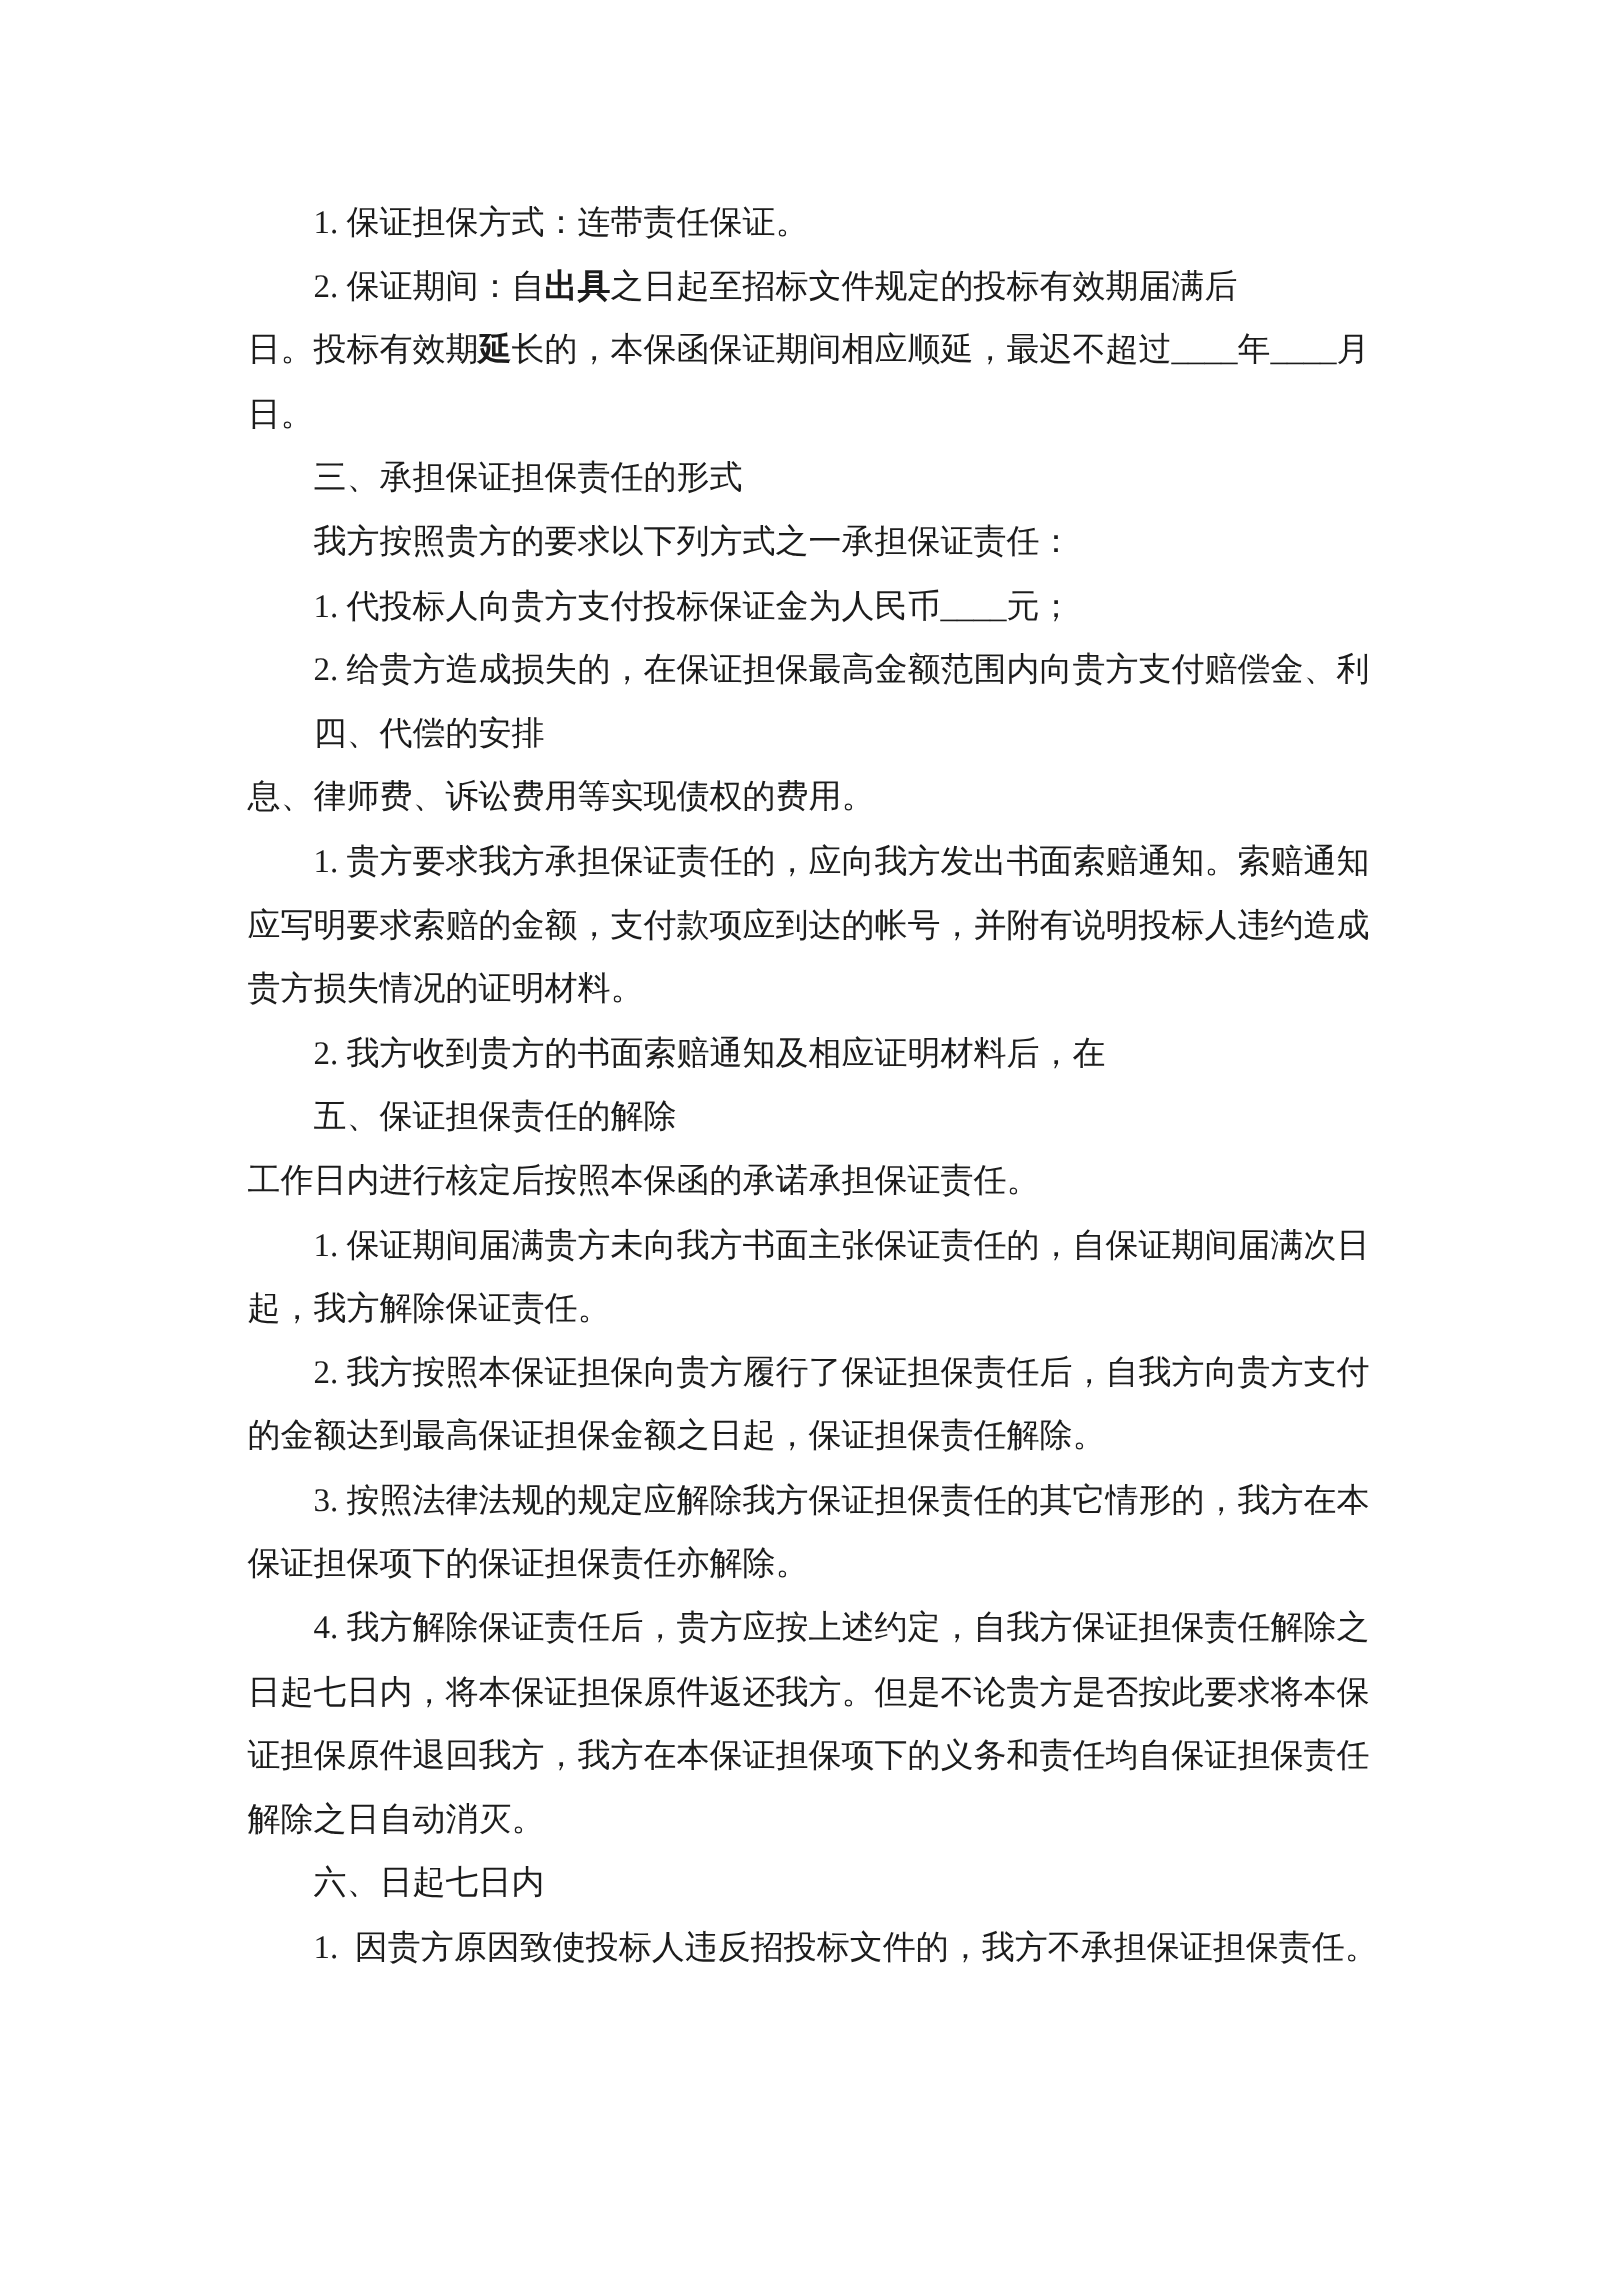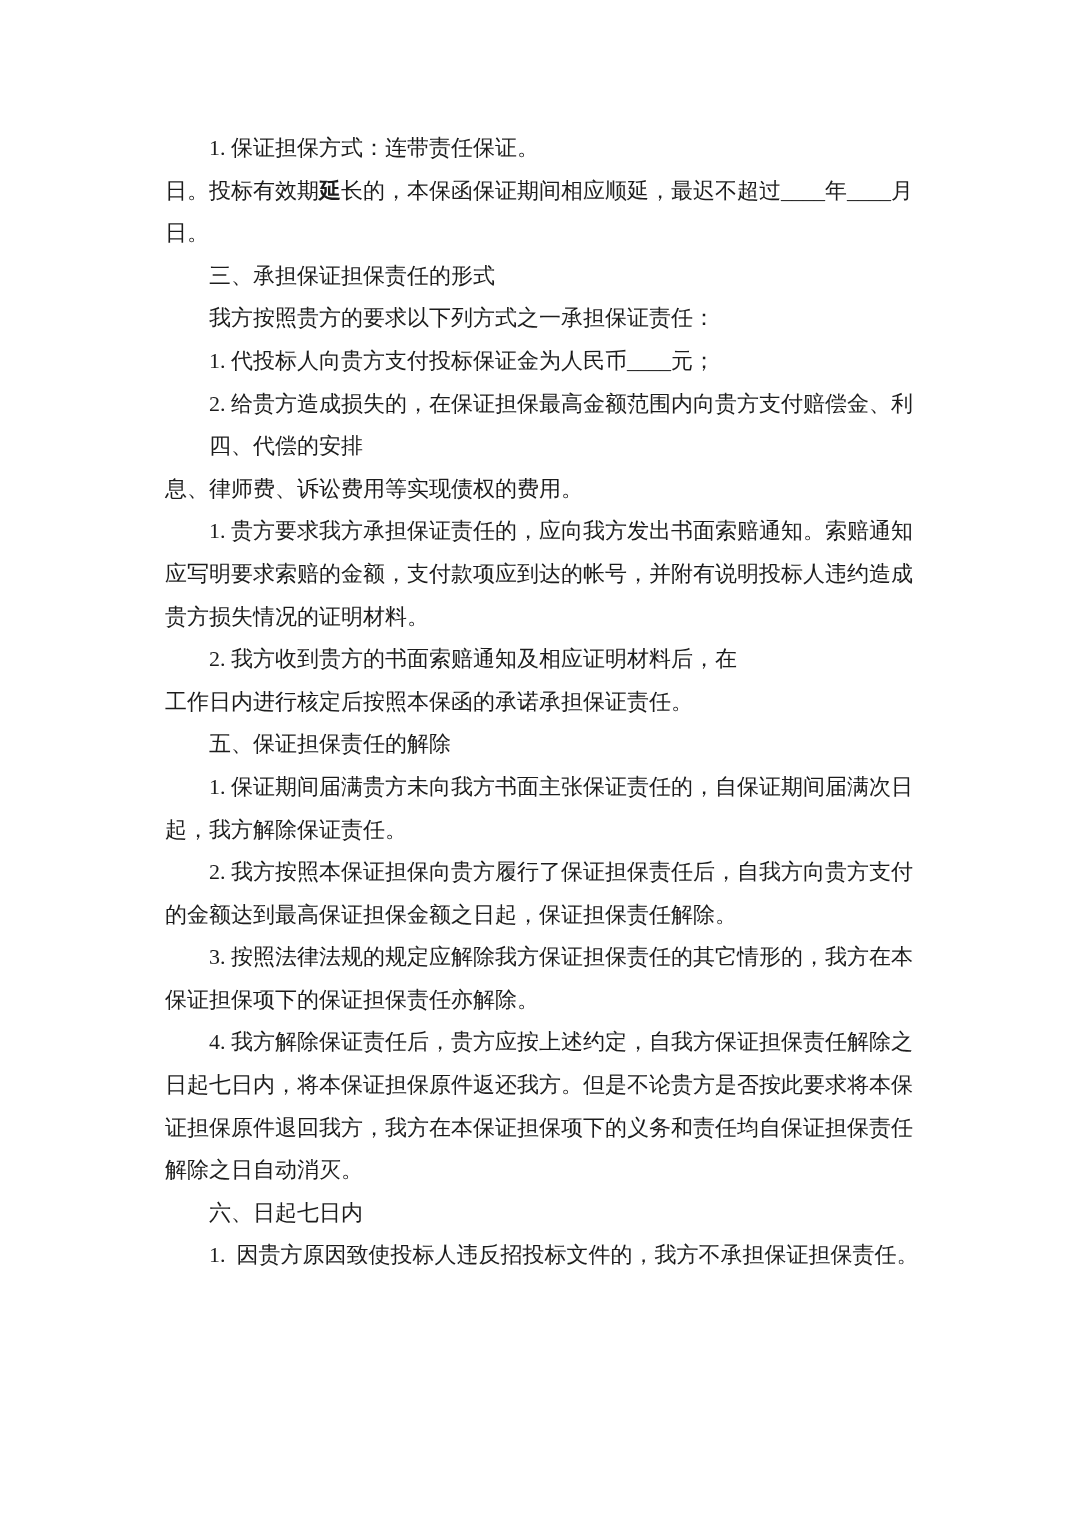--- a/index.html
+++ b/index.html
@@ -46,34 +46,35 @@
   .bold {
     font-weight: bold;
   }
 </style>
 </head>
 <body>
 
 <div class="page">
   <div class="doc-body" style="color: rgb(28, 28, 28);">
       <div class="line indent"><span>1. 保证担保方式：连带责任保证。</span></div>
+      <div class="line indent"><span>2. 保证期间：自</span><span class="bold">出具</span><span>之日起至招标文件规定的投标有效期届满后</span></div>
       <div class="line"><span>日。投标有效期</span><span class="bold">延</span><span>长的，本保函保证期间相应顺延，最迟不超过____年____月</span></div>
       <div class="line"><span>日。</span></div>
       <div class="line indent heading"><span class="bold">三、承担保证担保责任的形式</span></div>
       <div class="line indent"><span>我方按照贵方的要求以下列方式之一承担保证责任：</span></div>
       <div class="line indent"><span>1. 代投标人向贵方支付投标保证金为人民币____元；</span></div>
       <div class="line indent"><span>2. 给贵方造成损失的，在保证担保最高金额范围内向贵方支付赔偿金、利</span></div>
       <div class="line indent heading"><span class="bold">四、代偿的安排</span></div>
       <div class="line"><span>息、律师费、诉讼费用等实现债权的费用。</span></div>
       <div class="line indent"><span>1. 贵方要求我方承担保证责任的，应向我方发出书面索赔通知。索赔通知</span></div>
       <div class="line"><span>应写明要求索赔的金额，支付款项应到达的帐号，并附有说明投标人违约造成</span></div>
       <div class="line"><span>贵方损失情况的证明材料。</span></div>
       <div class="line indent"><span>2. 我方收到贵方的书面索赔通知及相应证明材料后，在</span></div>
+      <div class="line indent heading"><span class="bold">五、保证担保责任的解除</span></div>
       <div class="line"><span>工作日内进行核定后按照本保函的承诺承担保证责任。</span></div>
-      <div class="line indent heading"><span class="bold">五、保证担保责任的解除</span></div>
       <div class="line indent"><span>1. 保证期间届满贵方未向我方书面主张保证责任的，自保证期间届满次日</span></div>
       <div class="line"><span>起，我方解除保证责任。</span></div>
       <div class="line indent"><span>2. 我方按照本保证担保向贵方履行了保证担保责任后，自我方向贵方支付</span></div>
       <div class="line"><span>的金额达到最高保证担保金额之日起，保证担保责任解除。</span></div>
       <div class="line indent"><span>3. 按照法律法规的规定应解除我方保证担保责任的其它情形的，我方在本</span></div>
       <div class="line"><span>保证担保项下的保证担保责任亦解除。</span></div>
       <div class="line indent"><span>4. 我方解除保证责任后，贵方应按上述约定，自我方保证担保责任解除之</span></div>
       <div class="line"><span>日起七日内，将本保证担保原件返还我方。但是不论贵方是否按此要求将本保</span></div>
       <div class="line"><span>证担保原件退回我方，我方在本保证担保项下的义务和责任均自保证担保责任</span></div>
       <div class="line"><span>解除之日自动消灭。</span></div>

